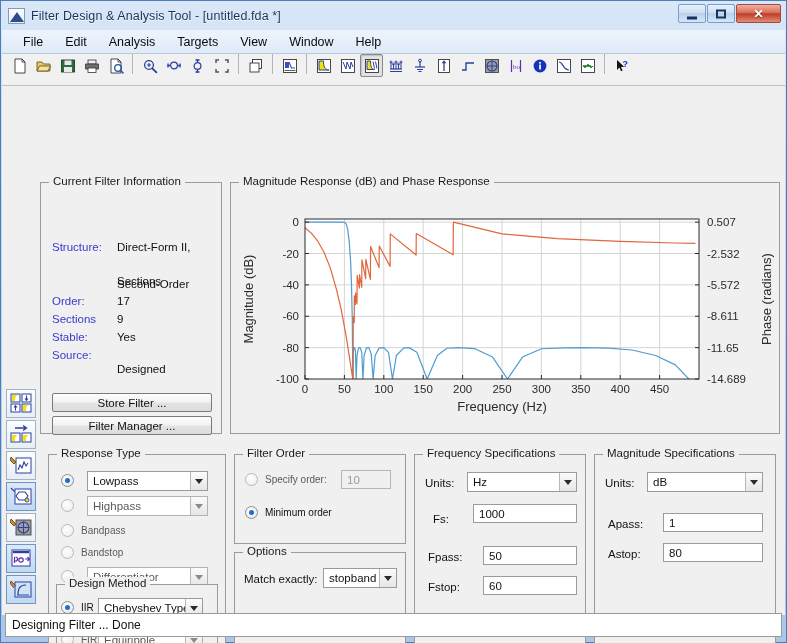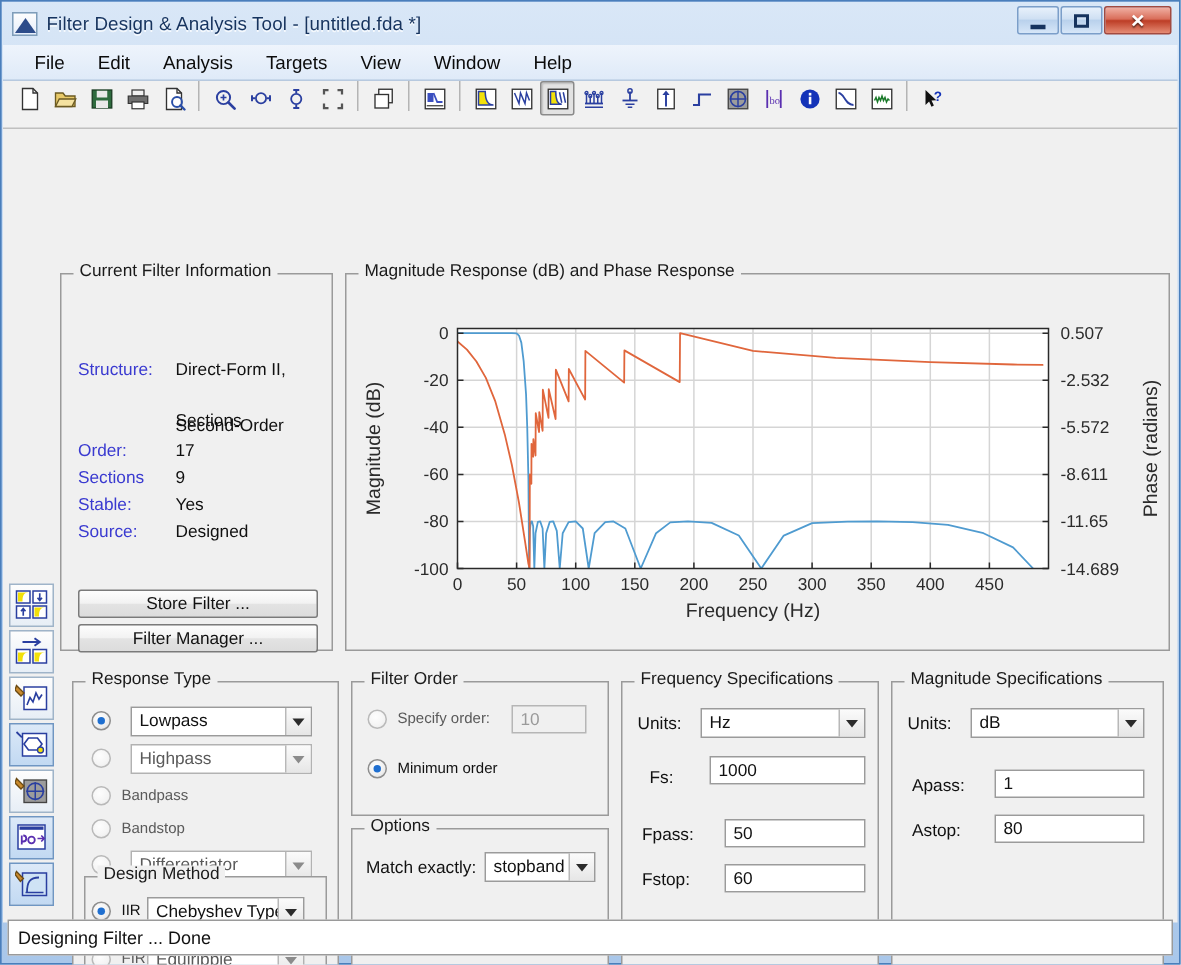--- a/index.html
+++ b/index.html
@@ -501,21 +501,21 @@
       <div class="cfi-row cfi-label" style="left:11px; top:112px;">Order:</div>
       <div class="cfi-row cfi-value" style="left:76px; top:112px;">17</div>
 
       <div class="cfi-row cfi-label" style="left:11px; top:130px;">Sections</div>
       <div class="cfi-row cfi-value" style="left:76px; top:130px;">9</div>
 
       <div class="cfi-row cfi-label" style="left:11px; top:148px;">Stable:</div>
       <div class="cfi-row cfi-value" style="left:76px; top:148px;">Yes</div>
 
       <div class="cfi-row cfi-label" style="left:11px; top:166px;">Source:</div>
-      <div class="cfi-row cfi-value" style="left:76px; top:166px;">Designed</div>
+      <div class="cfi-row cfi-value" style="left:76px; top:180px;">Designed</div>
 
       <div class="flatbtn" style="left:11px; top:210px; width:160px; height:19px;">Store Filter ...</div>
       <div class="flatbtn" style="left:11px; top:233px; width:160px; height:19px;">Filter Manager ...</div>
     </div>
 
     <div class="panel" id="plotpanel">
       <div class="ptitle">Magnitude Response (dB) and Phase Response</div>
       <svg id="plotsvg" width="548" height="250">
           <rect x="74" y="36" width="394" height="160" fill="#ffffff"></rect>
           <line x1="74" y1="70.50980392156863" x2="468" y2="70.50980392156863" stroke="#d5d5d5" stroke-width="1"></line>

